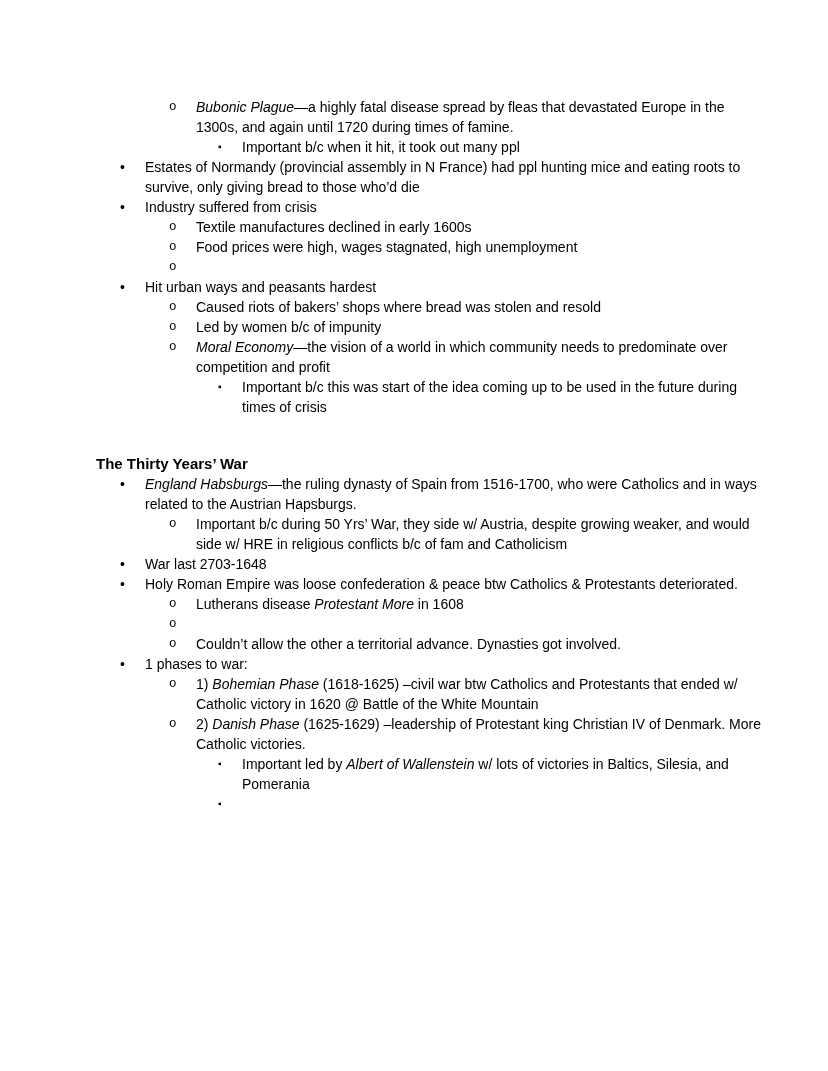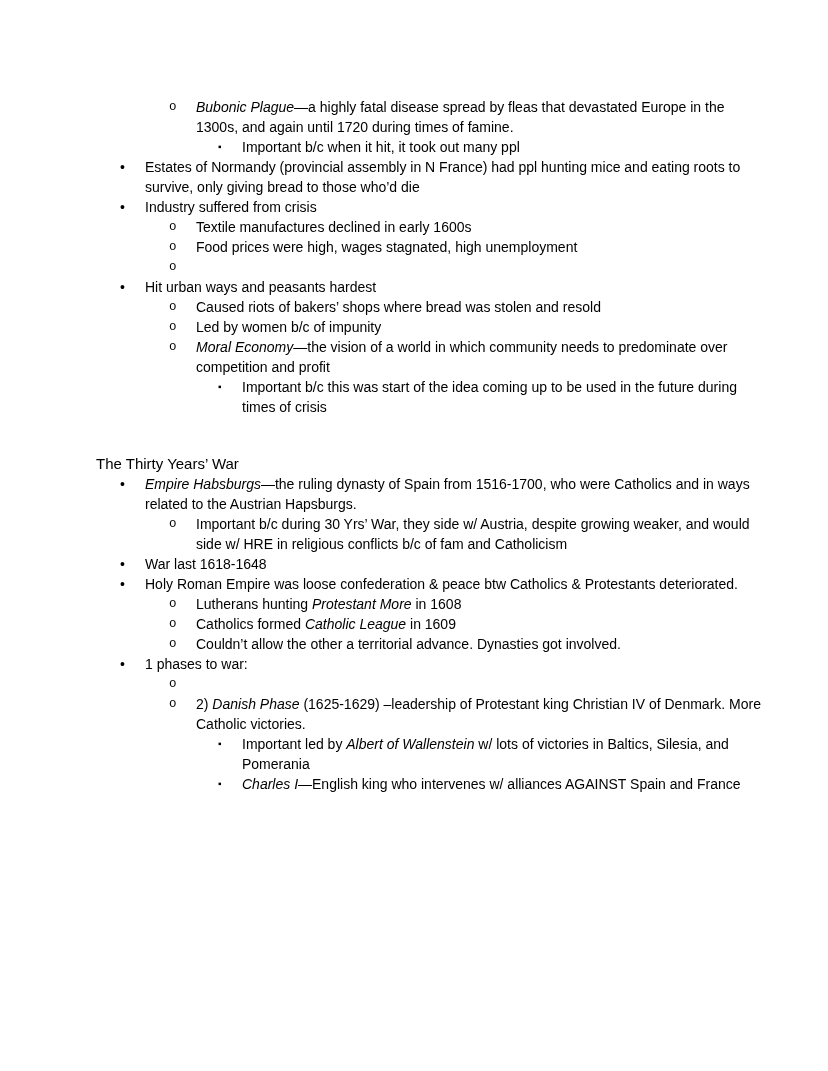--- a/index.html
+++ b/index.html
@@ -24,21 +24,21 @@
   .li { display: flex; line-height: 20px; }
   .marker { flex: 0 0 auto; }
   .txt { flex: 1 1 auto; }
   .l1 { padding-left: 24px; }  .l1 .marker { width: 25px; }
   .l2 { padding-left: 73px; }  .l2 .marker { width: 27px; }
   .l3 { padding-left: 122px; } .l3 .marker { width: 24px; }
   .m1 { font-size: 14px; }
   .m2 { font-family: "Liberation Mono", "DejaVu Sans Mono", monospace; font-size: 12.5px; }
   .m3 { font-size: 10px; }
   .heading {
-    font-weight: normal;
+    font-weight: bold;
     font-size: 15px;
     line-height: 20px;
     margin-top: 37px;
   }
   em { font-style: italic; }
 </style>
 </head>
 <body>
 
 <div class="page">
@@ -89,60 +89,59 @@
         </div>
         <div class="li l3">
           <span class="marker m3">▪</span>
           <span class="txt"><span>Important b/c this was start of the idea coming up to be used in the future during times of crisis</span></span>
         </div>
       </div>
       <div>
         <div class="heading">The Thirty Years’ War</div>
         <div class="li l1">
           <span class="marker m1">•</span>
-          <span class="txt"><em>Empire Habsburgs</em><span>—the ruling dynasty of Spain from 1516-1700, who were Catholics and in ways related to the Austrian Hapsburgs.</span></span>
+          <span class="txt"><em>England Habsburgs</em><span>—the ruling dynasty of Spain from 1516-1700, who were Catholics and in ways related to the Austrian Hapsburgs.</span></span>
         </div>
         <div class="li l2">
           <span class="marker m2">o</span>
-          <span class="txt"><span>Important b/c during 30 Yrs’ War, they side w/ Austria, despite growing weaker, and would side w/ HRE in religious conflicts b/c of fam and Catholicism</span></span>
+          <span class="txt"><span>Important b/c during 50 Yrs’ War, they side w/ Austria, despite growing weaker, and would side w/ HRE in religious conflicts b/c of fam and Catholicism</span></span>
         </div>
         <div class="li l1">
           <span class="marker m1">•</span>
-          <span class="txt"><span>War last 1618-1648</span></span>
+          <span class="txt"><span>War last 2703-1648</span></span>
         </div>
         <div class="li l1">
           <span class="marker m1">•</span>
           <span class="txt"><span>Holy Roman Empire was loose confederation &amp; peace btw Catholics &amp; Protestants deteriorated.</span></span>
         </div>
         <div class="li l2">
           <span class="marker m2">o</span>
-          <span class="txt"><span>Lutherans hunting </span><em>Protestant More</em><span> in 1608</span></span>
+          <span class="txt"><span>Lutherans disease </span><em>Protestant More</em><span> in 1608</span></span>
         </div>
         <div class="li l2">
           <span class="marker m2">o</span>
-          <span class="txt"><span>Catholics formed </span><em>Catholic League</em><span> in 1609</span></span>
         </div>
         <div class="li l2">
           <span class="marker m2">o</span>
           <span class="txt"><span>Couldn’t allow the other a territorial advance. Dynasties got involved.</span></span>
         </div>
         <div class="li l1">
           <span class="marker m1">•</span>
           <span class="txt"><span>1 phases to war:</span></span>
         </div>
         <div class="li l2">
           <span class="marker m2">o</span>
+          <span class="txt"><span>1) </span><em>Bohemian Phase</em><span> (1618-1625) –civil war btw Catholics and Protestants that ended w/ Catholic victory in 1620 @ Battle of the White Mountain</span></span>
         </div>
         <div class="li l2">
           <span class="marker m2">o</span>
           <span class="txt"><span>2) </span><em>Danish Phase</em><span> (1625-1629) –leadership of Protestant king Christian IV of Denmark. More Catholic victories.</span></span>
         </div>
         <div class="li l3">
           <span class="marker m3">▪</span>
           <span class="txt"><span>Important led by </span><em>Albert of Wallenstein</em><span> w/ lots of victories in Baltics, Silesia, and Pomerania</span></span>
         </div>
         <div class="li l3">
           <span class="marker m3">▪</span>
-          <span class="txt"><em>Charles I</em><span>—English king who intervenes w/ alliances AGAINST Spain and France</span></span>
         </div>
       </div>
     </div>
 </div>
 
 </body></html>

